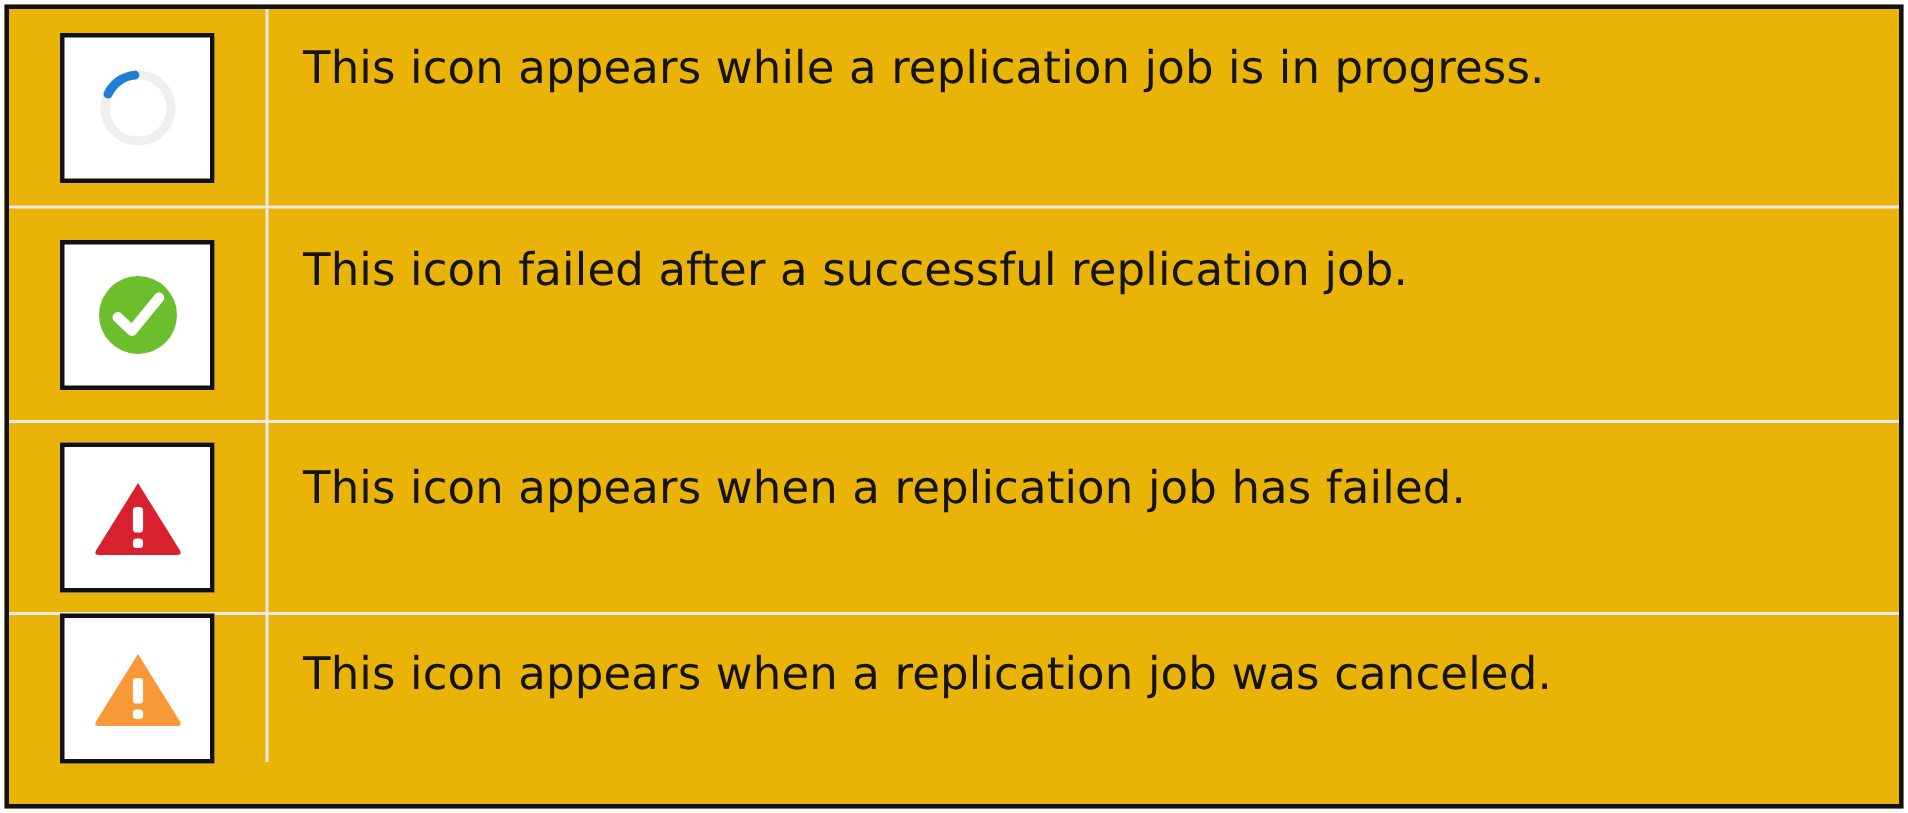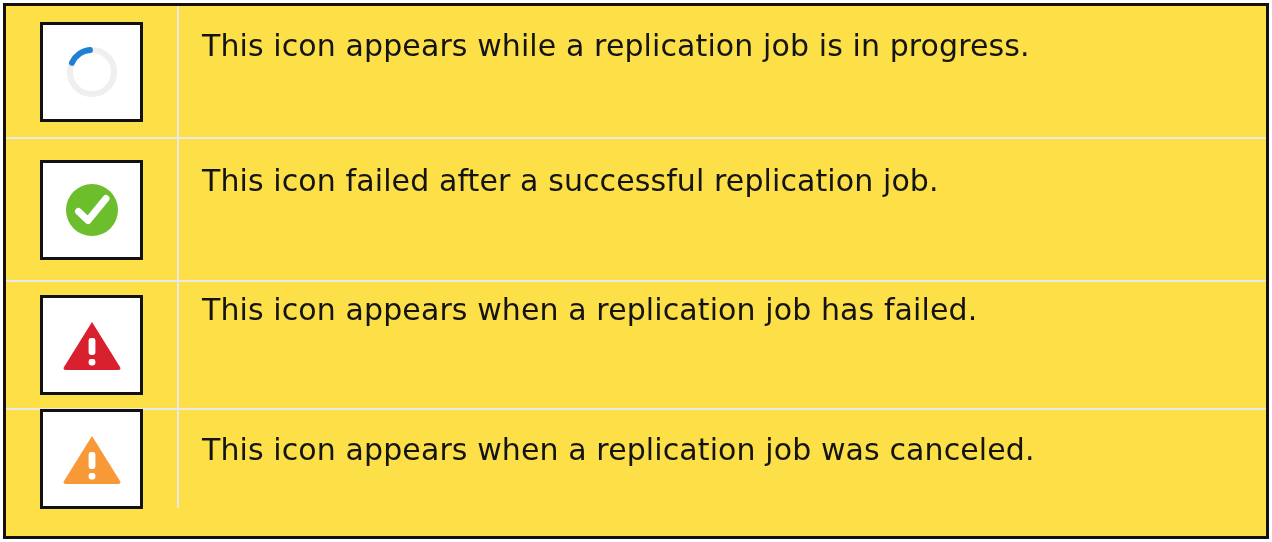--- a/index.html
+++ b/index.html
@@ -16,21 +16,21 @@
   }
 
   .legend-table {
     position: absolute;
     left: 3px;
     top: 3px;
     width: 1266px;
     height: 536px;
     box-sizing: border-box;
     border: 3px solid #111111;
-    background: #fde047;
+    background: #eab308;
   }
 
   .legend-row {
     display: flex;
     align-items: stretch;
     box-sizing: border-box;
     width: 100%;
   }
   .legend-row.r1 { height: 131px; }
   .legend-row.r2 { height: 143px; }
@@ -64,21 +64,21 @@
 
   .desc-cell {
     flex: 1 1 auto;
     box-sizing: border-box;
     display: flex;
     align-items: flex-start;
     padding-left: 23px;
     padding-top: 20px;
   }
   .legend-row.r2 .desc-cell { padding-top: 22px; }
-  .legend-row.r3 .desc-cell { padding-top: 8px; }
+  .legend-row.r3 .desc-cell { padding-top: 24px; }
   .legend-row.r4 .desc-cell { padding-top: 20px; }
 
   .desc-text {
     font-size: 30px;
     line-height: 40px;
     letter-spacing: 0.1px;
     color: #141414;
     white-space: nowrap;
   }
 

